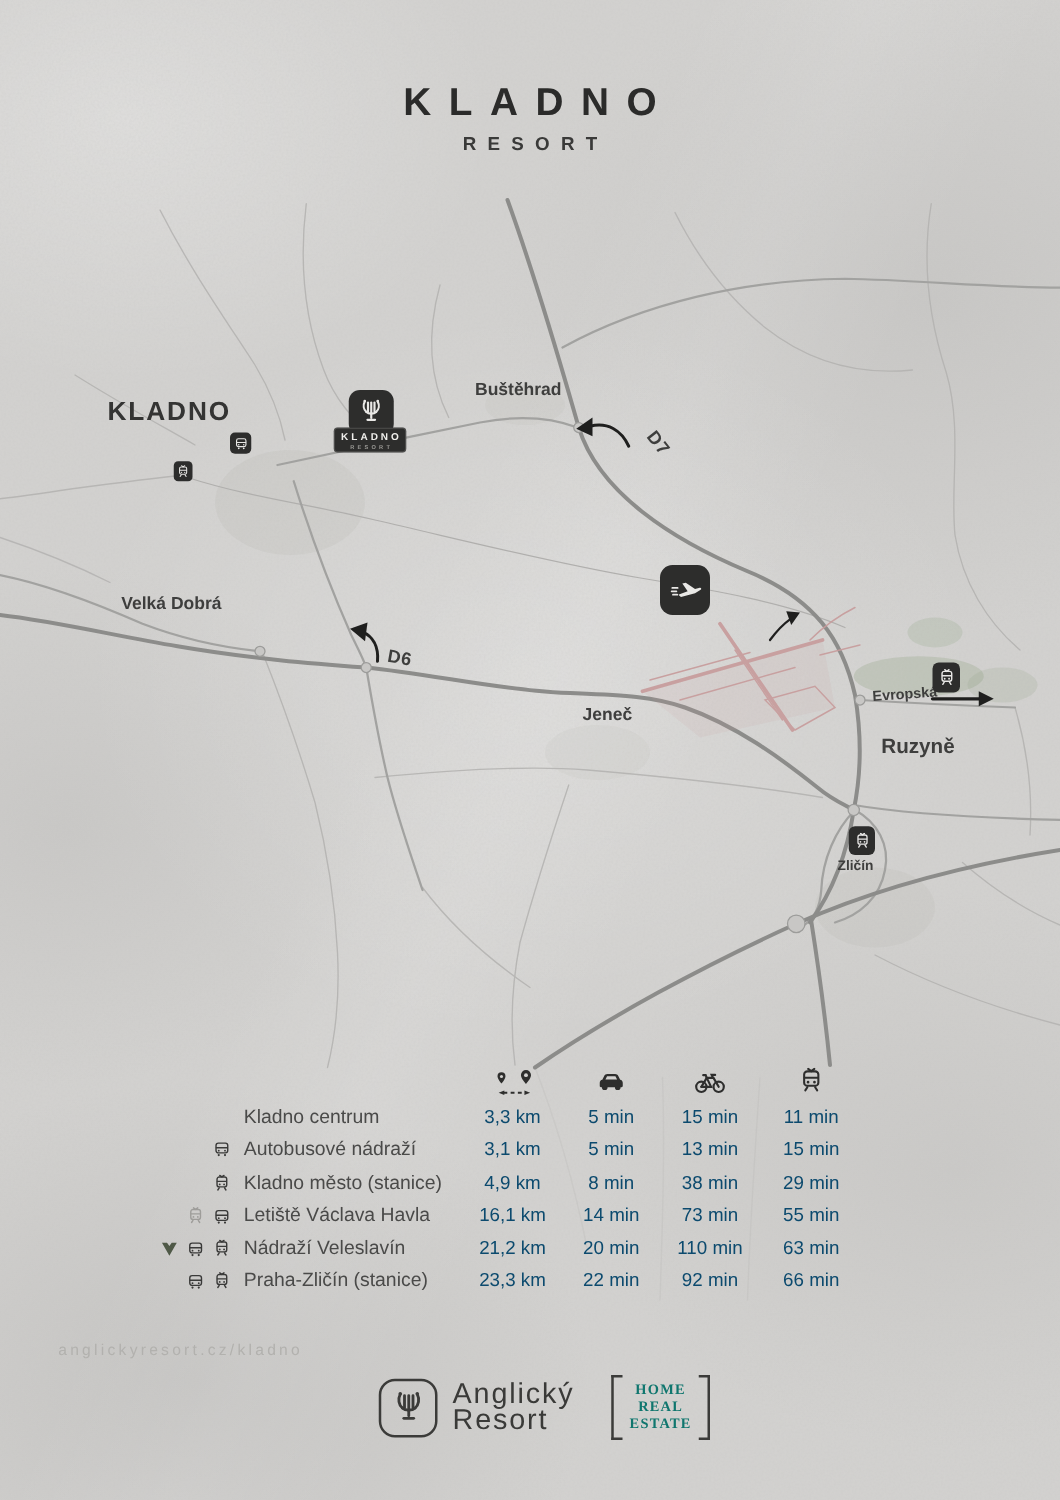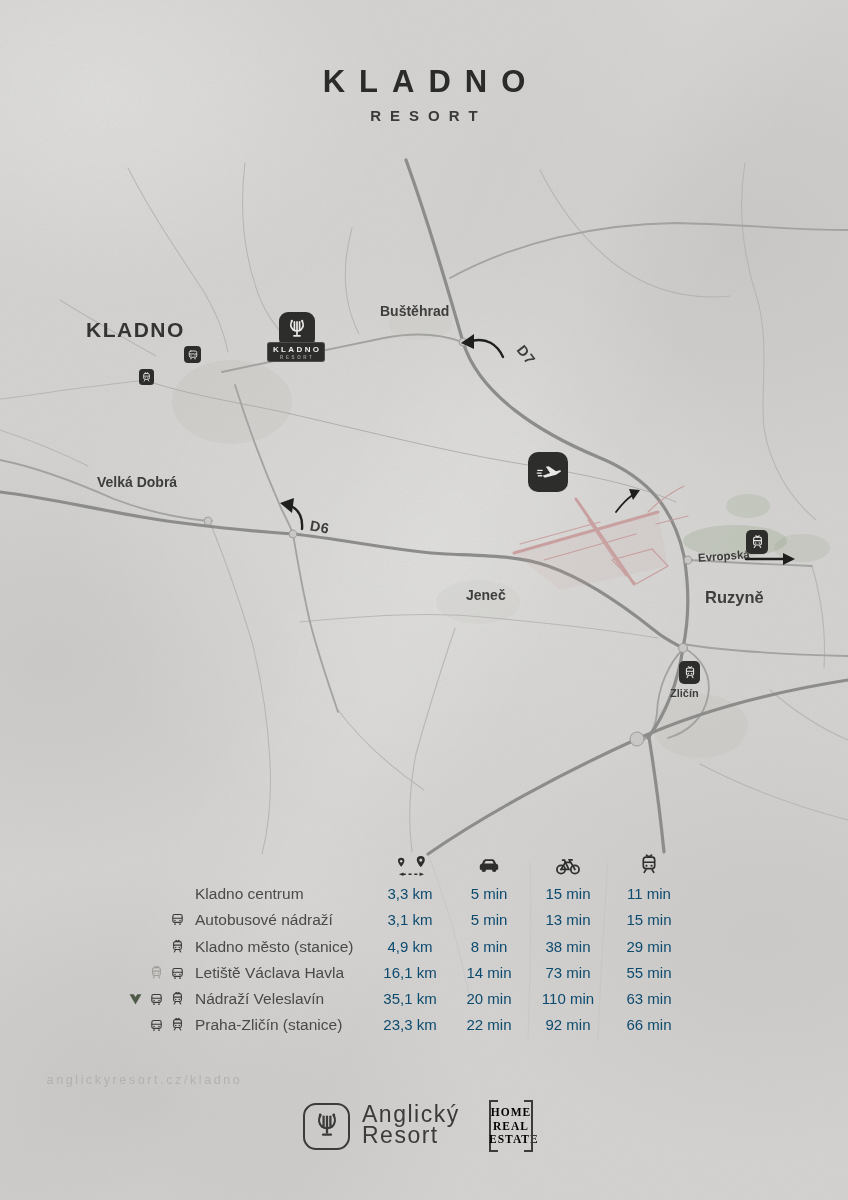--- a/index.html
+++ b/index.html
@@ -40,21 +40,21 @@
     justify-content:flex-end;align-items:center;color:#3a3a39;}
   .val{position:absolute;top:0;width:84px;text-align:center;font-size:15px;color:#0c4a6e;}
   .v0{left:368px;} .v1{left:447px;} .v2{left:526px;} .v3{left:607px;}
   
   .url{position:absolute;top:1073px;left:0;width:100%;font-size:12.5px;
     letter-spacing:2.6px;text-indent:2.6px;color:#b2b1ae;font-weight:500;padding-left:44px;}
   .lyrebox{position:absolute;left:303px;top:1103px;width:43px;height:43px;border:2.5px solid #3b3b39;
     border-radius:13px;display:flex;align-items:center;justify-content:center;color:#3b3b39;}
   .brand{position:absolute;left:362px;top:1104px;color:#3a3a38;font-size:23px;font-weight:500;
     letter-spacing:1.5px;line-height:21px;}
-  .hre{position:absolute;left:489px;top:1100px;width:44px;height:52px;color:#000000;}
+  .hre{position:absolute;left:489px;top:1100px;width:79px;height:52px;color:#0f766e;}
   .hre:before,.hre:after{content:"";position:absolute;top:0;bottom:0;width:7px;border:2px solid #3b3b39;}
   .hre:before{left:0;border-right:none;}
   .hre:after{right:0;border-left:none;}
   .hre .ht{position:absolute;left:0;right:0;top:6px;text-align:center;
     font-family:"Liberation Serif",serif;font-weight:700;font-size:11.5px;line-height:13.5px;letter-spacing:1px;}
 </style>
 </head>
 <body>
 
 <div class="page">
@@ -228,21 +228,21 @@
           <path d="M294 498 L280 503 L292 513 Z"></path>
           <path d="M783 553 L795 559 L783 565 Z"></path>
           <path d="M629 489 L640 490 L633 500 Z"></path>
         </g>
       </g>
     </svg>
 
     <div class="lbl" style="left:86px;top:318px;font-size:21px;letter-spacing:1.5px;color:#343433;">KLADNO</div>
     <div class="lbl" style="left:380px;top:303px;font-size:14px;">Buštěhrad</div>
     <div class="lbl" style="left:97px;top:474px;font-size:14px;">Velká Dobrá</div>
-    <div class="lbl" style="left:466px;top:563px;font-size:14px;margin-top:24px;">Jeneč</div>
+    <div class="lbl" style="left:466px;top:563px;font-size:14px;">Jeneč</div>
     <div class="lbl" style="left:698px;top:550px;font-size:11.5px;transform:rotate(-4deg);">Evropská</div>
     <div class="lbl" style="left:705px;top:588px;font-size:16.5px;">Ruzyně</div>
     <div class="lbl" style="left:670px;top:687px;font-size:11px;">Zličín</div>
     <div class="lbl" style="left:516px;top:347px;font-size:14.5px;font-weight:700;letter-spacing:1px;transform:rotate(52deg);">D7</div>
     <div class="lbl" style="left:310px;top:519px;font-size:14.5px;font-weight:700;letter-spacing:.5px;transform:rotate(10deg);">D6</div>
 
     <div class="mk" style="left:184px;top:346px;width:17px;height:17px;">
       <svg width="12" height="12">
           <use href="#i-bus"></use>
         </svg>
@@ -350,21 +350,21 @@
             <use href="#i-metro"></use>
           </svg>
         <svg width="15" height="15" viewBox="0 0 24 24">
             <use href="#i-bus"></use>
           </svg>
         <svg width="15" height="16" viewBox="0 0 24 24">
             <use href="#i-train"></use>
           </svg>
       </div>
       <div class="lab">Nádraží Veleslavín</div>
-      <div class="val v0">35,1 km</div>
+      <div class="val v0">21,2 km</div>
       <div class="val v1">20 min</div>
       <div class="val v2">110 min</div>
       <div class="val v3">63 min</div>
     </div>
 
     <div class="trow" style="top:1016px;">
       <div class="ricons">
         <svg width="15" height="15" viewBox="0 0 24 24">
             <use href="#i-bus"></use>
           </svg>

